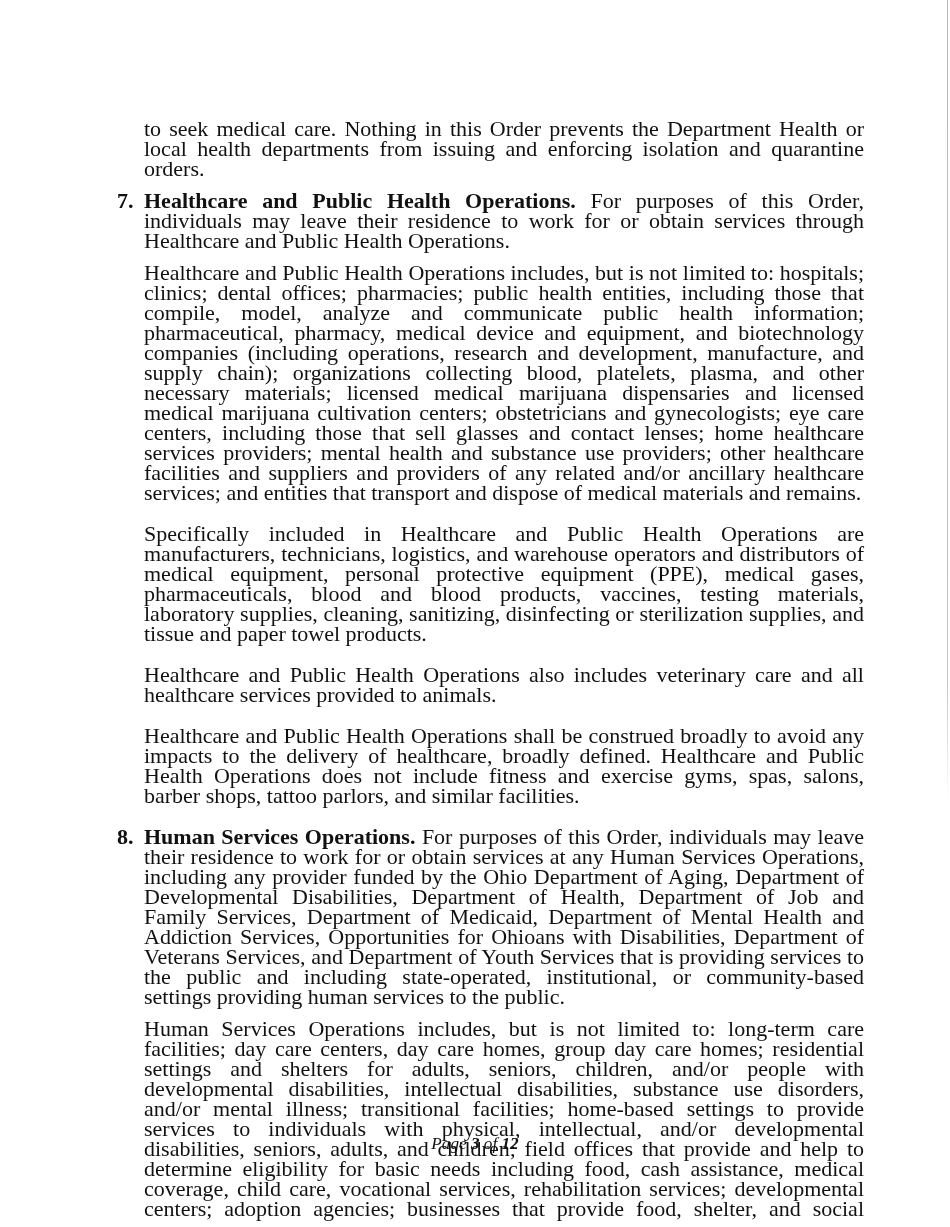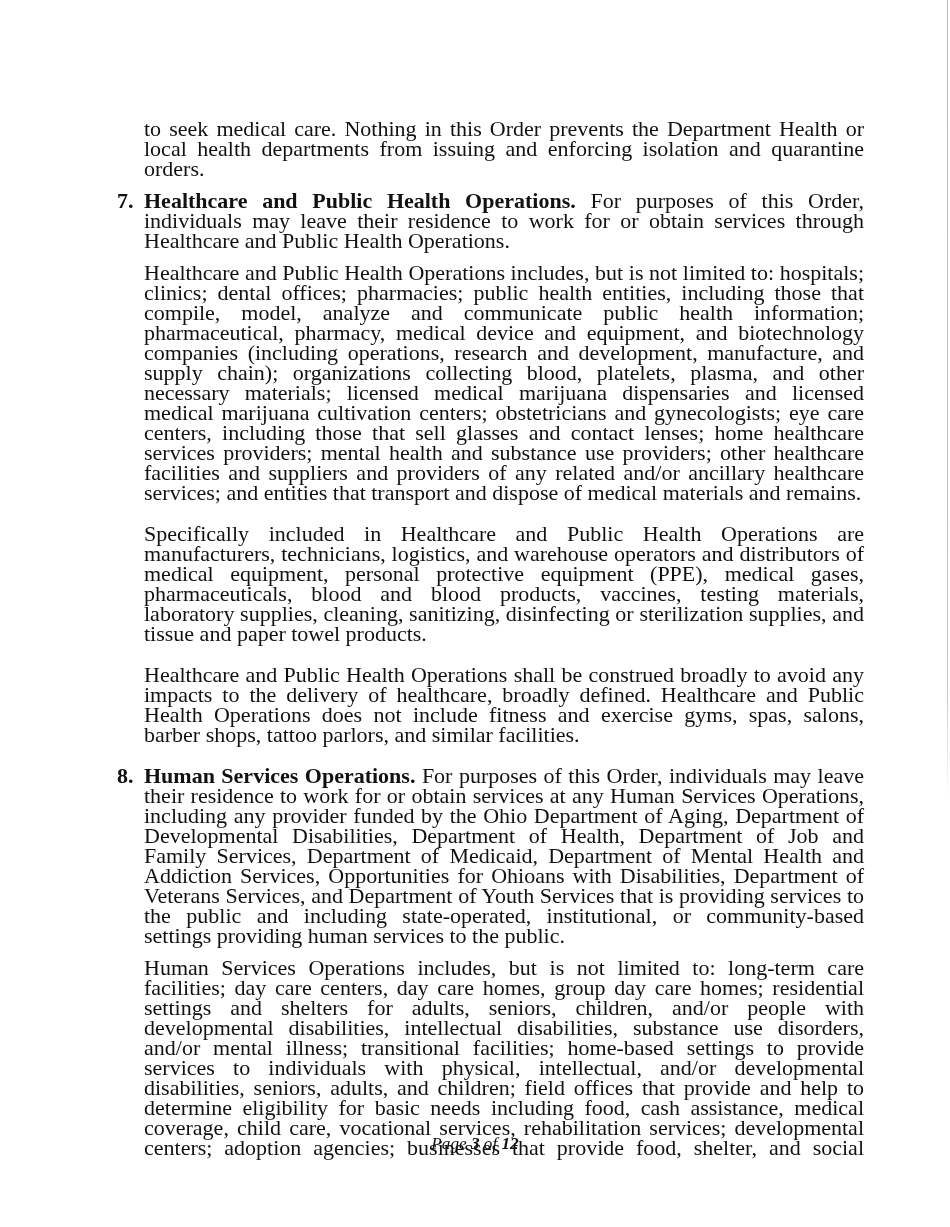--- a/index.html
+++ b/index.html
@@ -79,20 +79,21 @@
   <div class="content">
 
     <p>to seek medical care. Nothing in this Order prevents the Department Health or local health departments from issuing and enforcing isolation and quarantine orders.</p>
 
     <div class="item para-gap-sm">
       <span class="item-num">7.</span>
       <p><span class="item-heading">Healthcare and Public Health Operations.</span><span> For purposes of this Order, individuals may leave their residence to work for or obtain services through Healthcare and Public Health Operations.</span></p>
     </div>
     <p class="para-gap-sm">Healthcare and Public Health Operations includes, but is not limited to: hospitals; clinics; dental offices; pharmacies; public health entities, including those that compile, model, analyze and communicate public health information; pharmaceutical, pharmacy, medical device and equipment, and biotechnology companies (including operations, research and development, manufacture, and supply chain); organizations collecting blood, platelets, plasma, and other necessary materials; licensed medical marijuana dispensaries and licensed medical marijuana cultivation centers; obstetricians and gynecologists; eye care centers, including those that sell glasses and contact lenses; home healthcare services providers; mental health and substance use providers; other healthcare facilities and suppliers and providers of any related and/or ancillary healthcare services; and entities that transport and dispose of medical materials and remains.</p>
     <p class="para-gap-md">Specifically included in Healthcare and Public Health Operations are manufacturers, technicians, logistics, and warehouse operators and distributors of medical equipment, personal protective equipment (PPE), medical gases, pharmaceuticals, blood and blood products, vaccines, testing materials, laboratory supplies, cleaning, sanitizing, disinfecting or sterilization supplies, and tissue and paper towel products.</p>
+    <p class="para-gap-md">Healthcare and Public Health Operations also includes veterinary care and all healthcare services provided to animals.</p>
     <p class="para-gap-md">Healthcare and Public Health Operations shall be construed broadly to avoid any impacts to the delivery of healthcare, broadly defined. Healthcare and Public Health Operations does not include fitness and exercise gyms, spas, salons, barber shops, tattoo parlors, and similar facilities.</p>
 
     <div class="item para-gap-md">
       <span class="item-num">8.</span>
       <p><span class="item-heading">Human Services Operations.</span><span> For purposes of this Order, individuals may leave their residence to work for or obtain services at any Human Services Operations, including any provider funded by the Ohio Department of Aging, Department of Developmental Disabilities, Department of Health, Department of Job and Family Services, Department of Medicaid, Department of Mental Health and Addiction Services, Opportunities for Ohioans with Disabilities, Department of Veterans Services, and Department of Youth Services that is providing services to the public and including state-operated, institutional, or community-based settings providing human services to the public.</span></p>
     </div>
     <p class="para-gap-sm" style="text-align-last: justify;">Human Services Operations includes, but is not limited to: long-term care facilities; day care centers, day care homes, group day care homes; residential settings and shelters for adults, seniors, children, and/or people with developmental disabilities, intellectual disabilities, substance use disorders, and/or mental illness; transitional facilities; home-based settings to provide services to individuals with physical, intellectual, and/or developmental disabilities, seniors, adults, and children; field offices that provide and help to determine eligibility for basic needs including food, cash assistance, medical coverage, child care, vocational services, rehabilitation services; developmental centers; adoption agencies; businesses that provide food, shelter, and social</p>
 
   </div>
 

